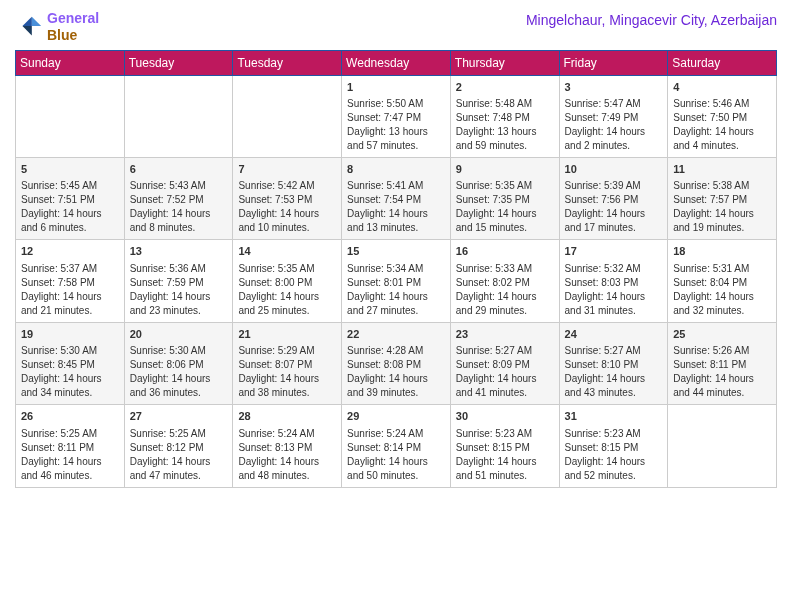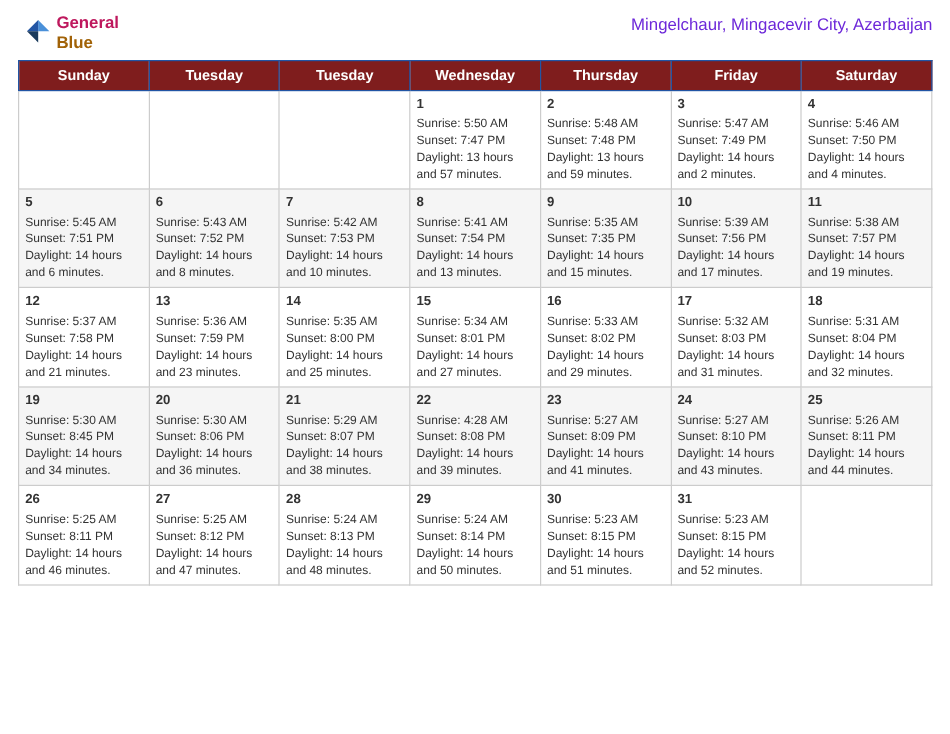--- a/index.html
+++ b/index.html
@@ -25,21 +25,21 @@
       align-items: center;
       gap: 4px;
     }
     .logo-text {
       font-size: 14px;
       font-weight: bold;
       color: #1a3a5c;
       line-height: 1.2;
     }
     .logo-text span {
-      color: #be185d;
+      color: #8b5cf6;
     }
     .logo-icon {
       width: 28px;
       height: 28px;
     }
     .title-block {
       text-align: right;
     }
     .month-title {
       font-size: 36px;
@@ -51,26 +51,26 @@
       font-size: 14px;
       color: #6d28d9;
       margin-top: 2px;
     }
     .calendar {
       width: 100%;
       border-collapse: collapse;
       font-size: 10.5px;
     }
     .calendar th {
-      background-color: #7f1d1d;
+      background-color: #be185d;
       color: #fff;
       padding: 5px 4px;
-      text-align: center;
+      text-align: left;
       font-size: 12px;
-      font-weight: bold;
+      font-weight: normal;
       border: 1px solid #2255a4;
     }
     .calendar td {
       vertical-align: top;
       padding: 4px 5px;
       border: 1px solid #ccc;
       width: calc(100% / 7);
       height: 78px;
       background: #fff;
       color: #333;

